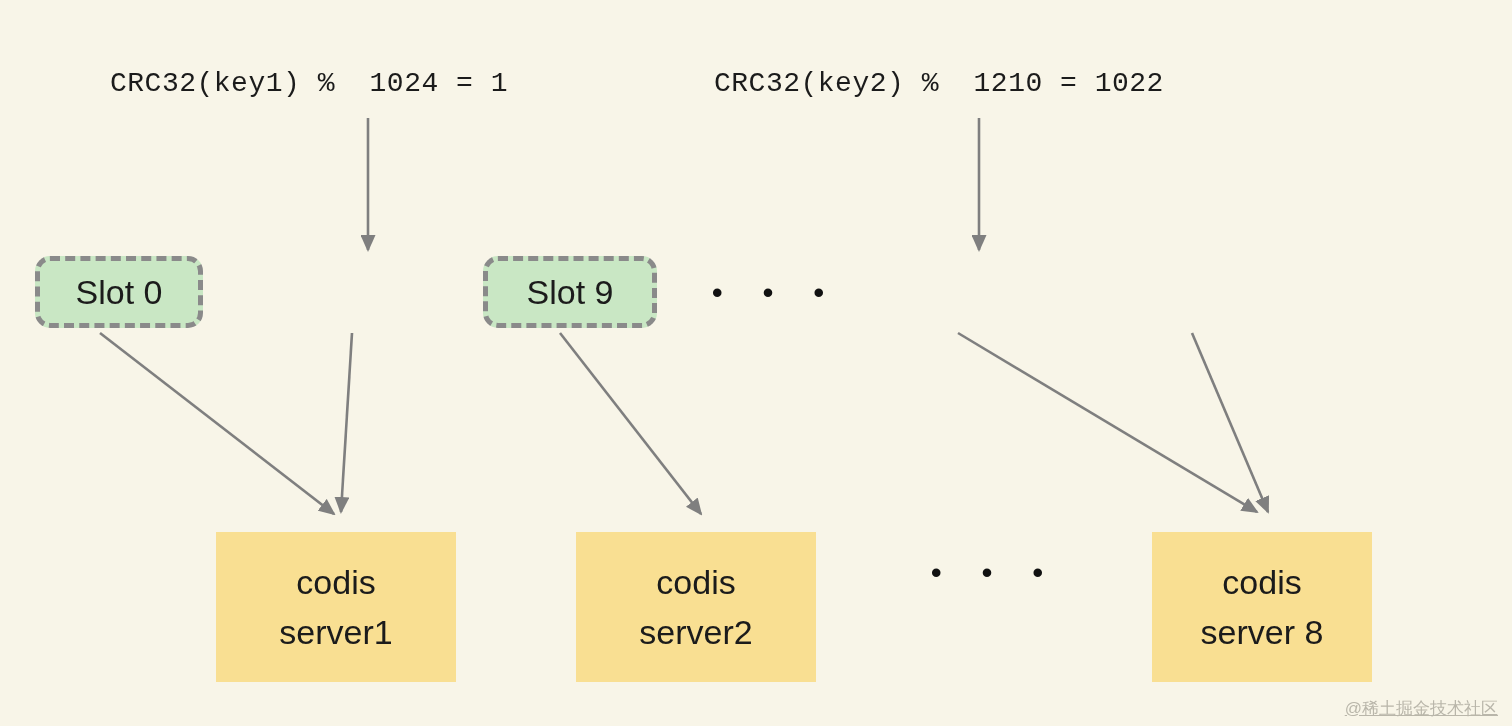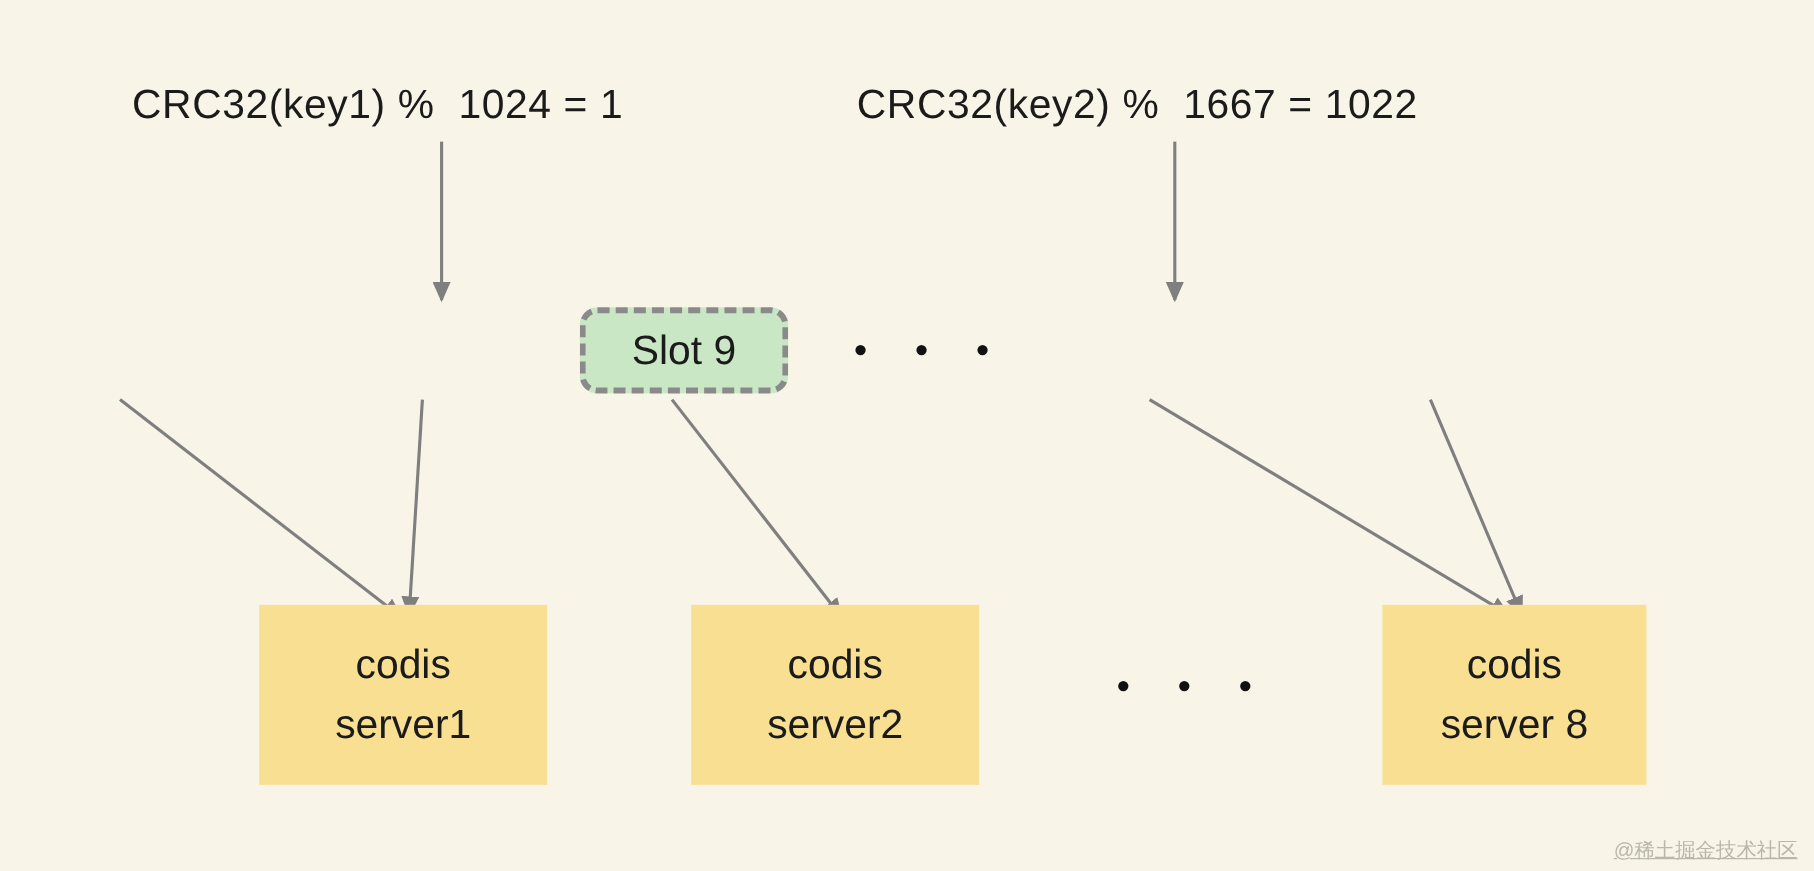--- a/index.html
+++ b/index.html
@@ -16,24 +16,25 @@
   .canvas {
     position: relative;
     width: 1512px;
     height: 726px;
     background: var(--background);
     overflow: hidden;
   }
   .formula {
     position: absolute;
     top: 68px;
-    font-size: 34px;
+    font-size: 28px;
     color: var(--text);
     white-space: pre;
     letter-spacing: 0.5px;
+    font-family: Liberation Mono, monospace;
   }
   .arrows-layer {
     position: absolute;
     left: 0; top: 0;
     width: 1512px; height: 726px;
     pointer-events: none;
   }
   .arrows-layer line {
     stroke: var(--arrow);
     stroke-width: 2.6;
@@ -48,21 +49,21 @@
     border: 5px dashed var(--slot-border);
     border-radius: 15px;
     display: flex;
     align-items: center;
     justify-content: center;
     font-size: 34px;
     color: var(--text);
   }
   .server {
     position: absolute;
-    top: 504px;
+    top: 532px;
     height: 150px;
     background: var(--server-fill);
     display: flex;
     flex-direction: column;
     align-items: center;
     justify-content: center;
     font-size: 34px;
     line-height: 50px;
     color: var(--text);
     text-align: center;
@@ -84,37 +85,38 @@
     color: var(--watermark);
     text-decoration: underline;
   }
 </style>
 </head>
 <body>
 
 <div class="canvas">
 
   <div class="formula" style="left:110px">CRC32(key1) %  1024 = 1</div>
-  <div class="formula" style="left:714px">CRC32(key2) %  1667 = 1022</div>
+  <div class="formula" style="left:714px">CRC32(key2) %  1210 = 1022</div>
 
   <svg class="arrows-layer" viewBox="0 0 1512 726" xmlns="http://www.w3.org/2000/svg">
     <defs>
       <marker id="arrowhead" markerUnits="userSpaceOnUse" markerWidth="17" markerHeight="15" refX="15" refY="7.5" orient="auto">
         <path d="M0,0 L17,7.5 L0,15 z"></path>
       </marker>
     </defs>
     <line x1="368" y1="118" x2="368" y2="250" marker-end="url(#arrowhead)"></line>
     <line x1="979" y1="118" x2="979" y2="250" marker-end="url(#arrowhead)"></line>
     <line x1="100" y1="333" x2="334" y2="514" marker-end="url(#arrowhead)"></line>
     <line x1="352" y1="333" x2="341" y2="512" marker-end="url(#arrowhead)"></line>
     <line x1="560" y1="333" x2="701" y2="514" marker-end="url(#arrowhead)"></line>
     <line x1="958" y1="333" x2="1257" y2="512" marker-end="url(#arrowhead)"></line>
     <line x1="1192" y1="333" x2="1268" y2="512" marker-end="url(#arrowhead)"></line>
   </svg>
 
+  <div class="slot" style="left:35px;   width:168px">Slot 0</div>
   <div class="slot" style="left:483px;  width:174px">Slot 9</div>
   <div class="ellipsis" style="left:776px; top:293px">• • •</div>
 
   <div class="server" style="left:216px; width:240px">
     <span>codis</span>
     <span>server1</span>
   </div>
   <div class="server" style="left:576px; width:240px">
     <span>codis</span>
     <span>server2</span>

